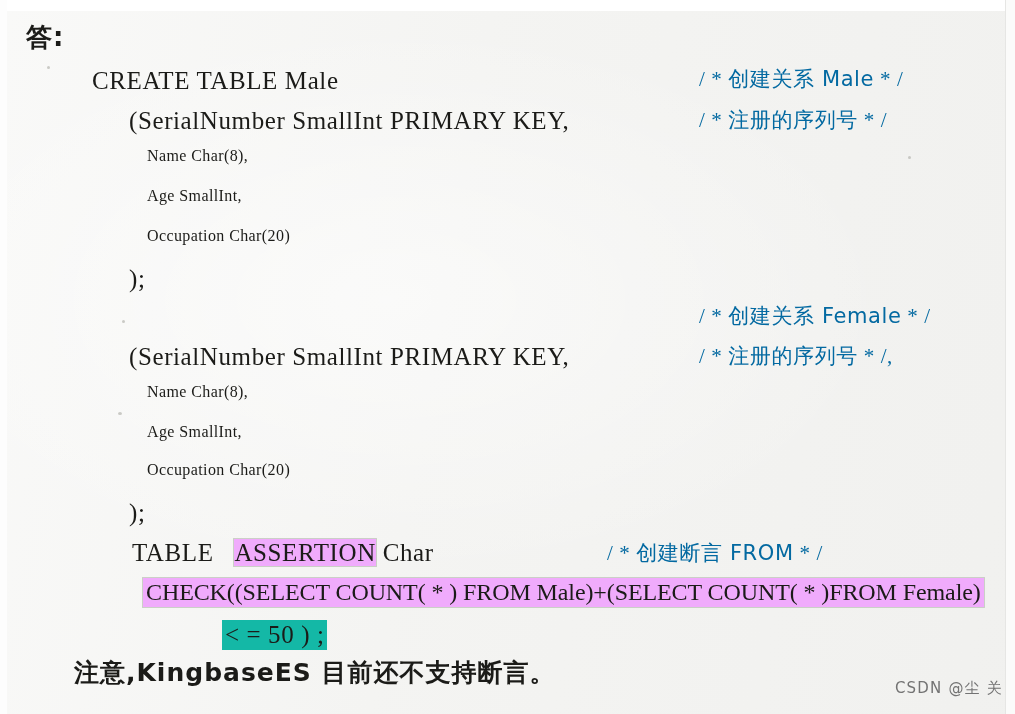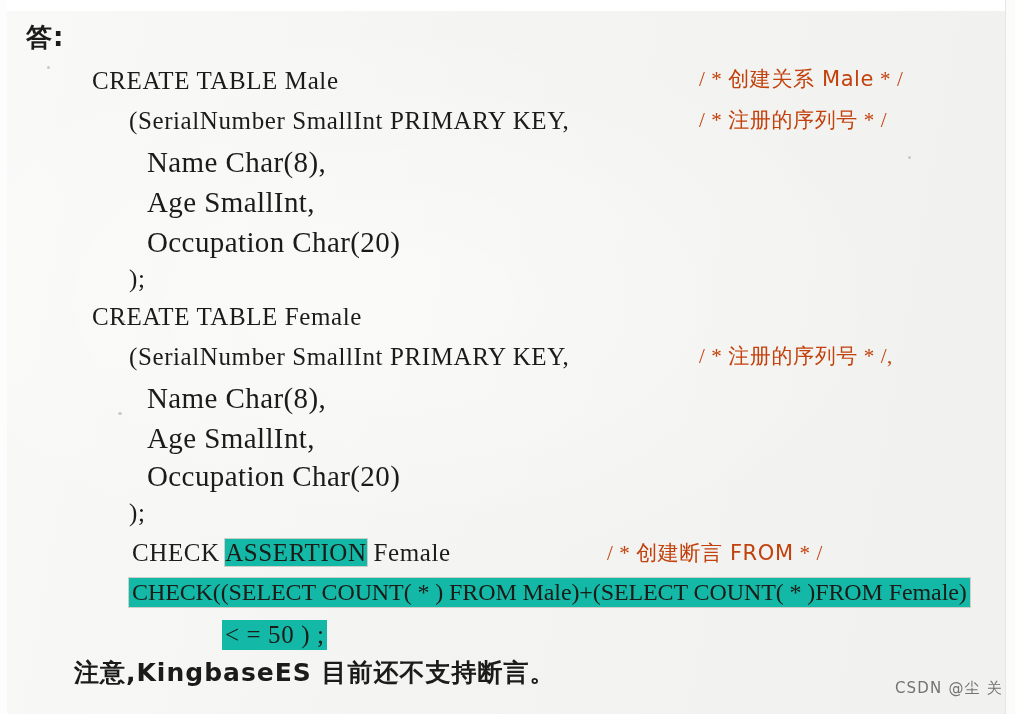--- a/index.html
+++ b/index.html
@@ -73,43 +73,44 @@
     letter-spacing: 0.2px;
   }
   .cjk {
     font-family: "DejaVu Sans", "Liberation Sans", sans-serif;
     font-size: 26px;
     font-weight: 600;
     letter-spacing: 1px;
   }
   .code {
     font-family: "Liberation Serif", "DejaVu Serif", serif;
-    font-size: 29px;
+    font-size: 16px;
     letter-spacing: 0.4px;
   }
   .code-lg {
     font-size: 25px;
     letter-spacing: 0.6px;
   }
   .comment {
     font-family: "DejaVu Sans", "Liberation Sans", sans-serif;
     font-size: 21px;
     font-weight: 500;
     letter-spacing: 0.6px;
-    color: #c2410c;
+    color: #0369a1;
   }
   .comment .ascii {
     font-family: "Liberation Serif", "DejaVu Serif", serif;
     font-weight: 400;
   }
 
   
   .hl {
-    background: #14b8a6;
+    background: #f0abfc;
     box-shadow: 0 0 0 1px rgba(198,203,194,0.9);
+    margin-left: 14px;
   }
   .hl-soft {
     background: #14b8a6;
   }
   .hl-line {
     padding: 2px 3px 3px 3px;
   }
 
   
   .speck {
@@ -161,37 +162,39 @@
     </div>
 
     <div class="line code" style="left:147px; top:148px;">Name Char(8),</div>
 
     <div class="line code" style="left:147px; top:188px;">Age SmallInt,</div>
 
     <div class="line code" style="left:147px; top:228px;">Occupation Char(20)</div>
 
     <div class="line code code-lg" style="left:129px; top:266px;">);</div>
 
-    <div class="line code code-lg" style="left:92px; top:304px;">CREATE TABLE Female</div>
+    <div class="line comment" style="left:699px; top:306px;">
+      <span class="ascii">/ * </span><span>创建关系 Female</span><span class="ascii"> * /</span>
+    </div>
 
     <div class="line code code-lg" style="left:129px; top:344px;">(SerialNumber SmallInt PRIMARY KEY,</div>
     <div class="line comment" style="left:699px; top:346px;">
       <span class="ascii">/ * </span><span>注册的序列号</span><span class="ascii"> * /,</span>
     </div>
 
     <div class="line code" style="left:147px; top:384px;">Name Char(8),</div>
 
     <div class="line code" style="left:147px; top:424px;">Age SmallInt,</div>
 
     <div class="line code" style="left:147px; top:462px;">Occupation Char(20)</div>
 
     <div class="line code code-lg" style="left:129px; top:500px;">);</div>
 
     <div class="line code code-lg" style="left:132px; top:540px;">
-      <span>CHECK </span><span class="hl">ASSERTION</span><span> Female</span>
+      <span>TABLE </span><span class="hl">ASSERTION</span><span> Char</span>
     </div>
     <div class="line comment" style="left:607px; top:543px;">
       <span class="ascii">/ * </span><span>创建断言 FROM</span><span class="ascii"> * /</span>
     </div>
 
     <div class="line code code-lg hl hl-line" style="left:129px; top:578px; font-size:24px; letter-spacing:-0.1px;">CHECK((SELECT COUNT( * ) FROM Male)+(SELECT COUNT( * )FROM Female)</div>
 
     <div class="line code code-lg hl-soft hl-line" style="left:222px; top:620px;">&lt; = 50 ) ;</div>
 
     <div class="line cjk" style="left:74px; top:660px; font-size:25px; font-weight:600;text-align:center;">注意,KingbaseES 目前还不支持断言。</div>

